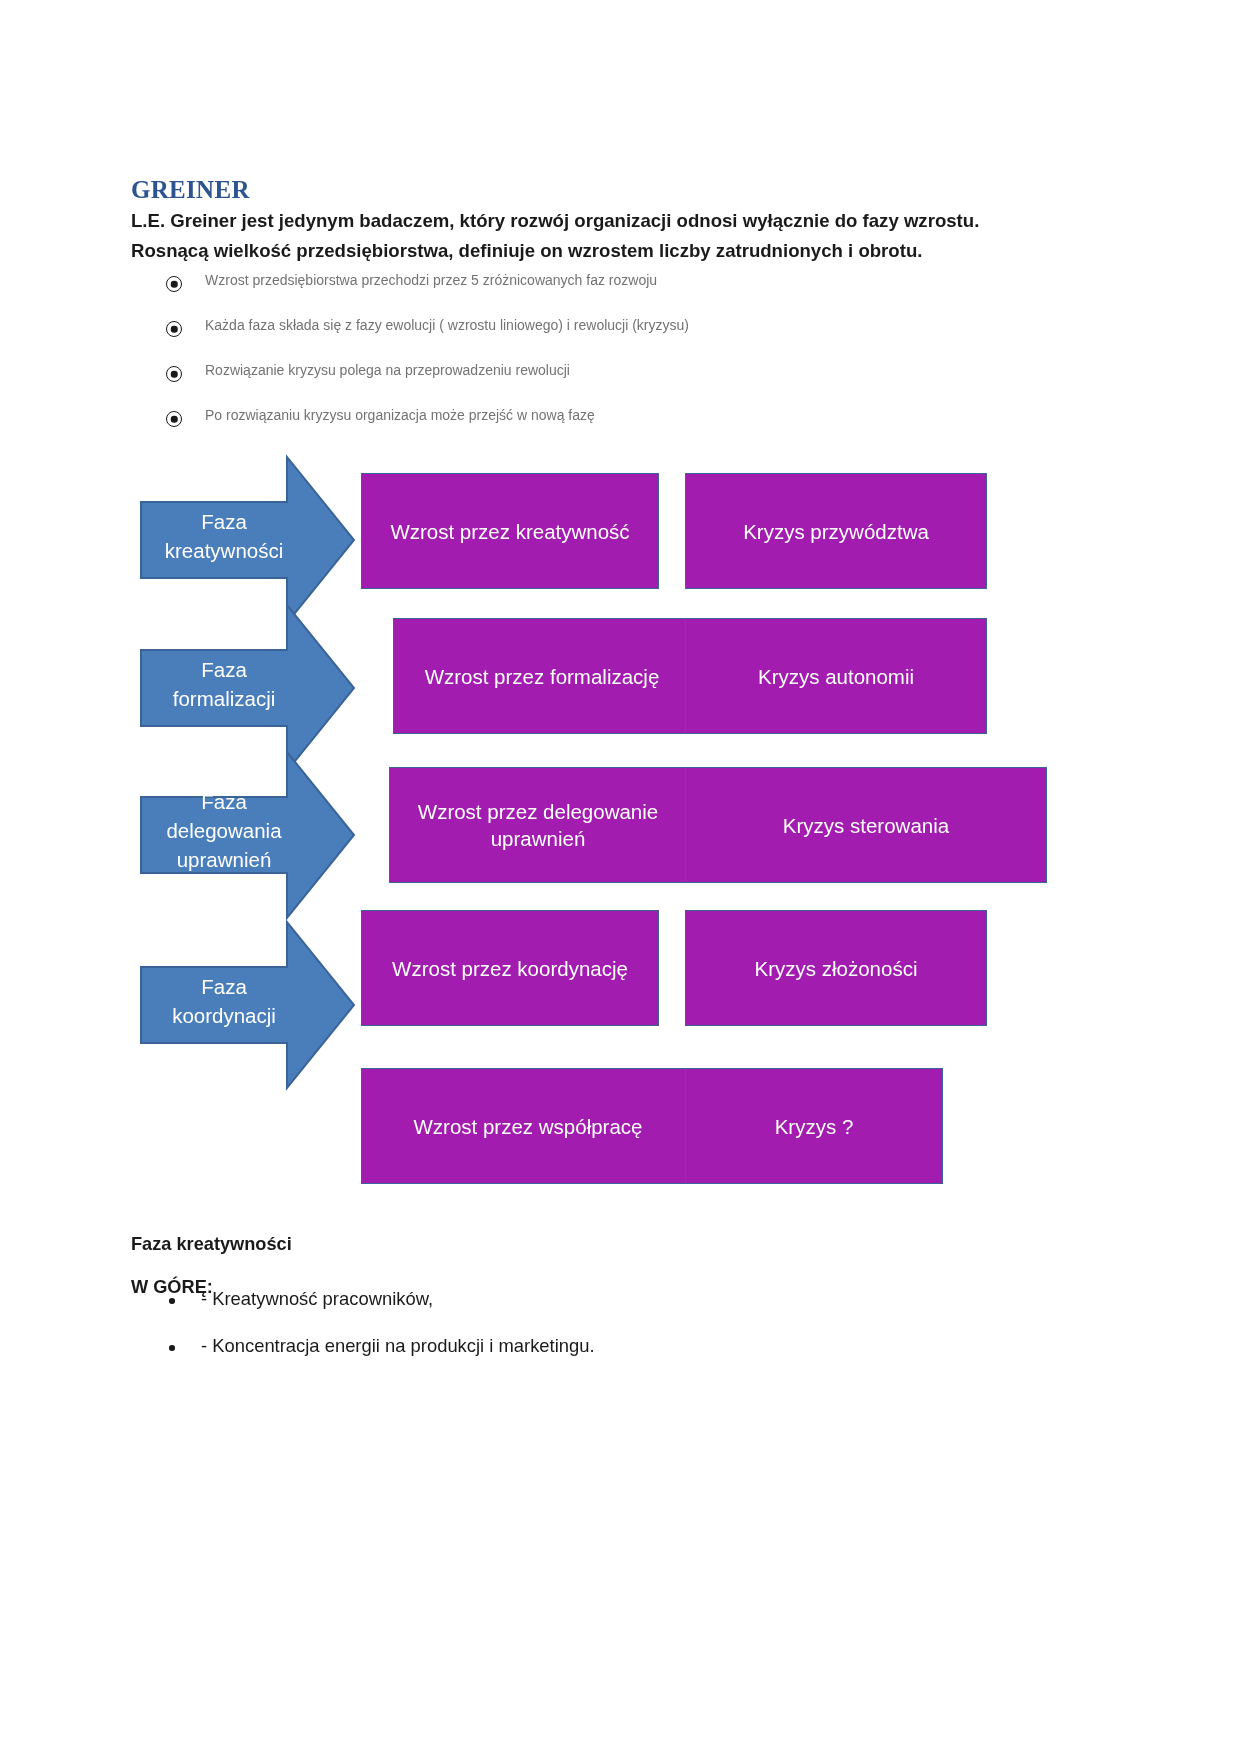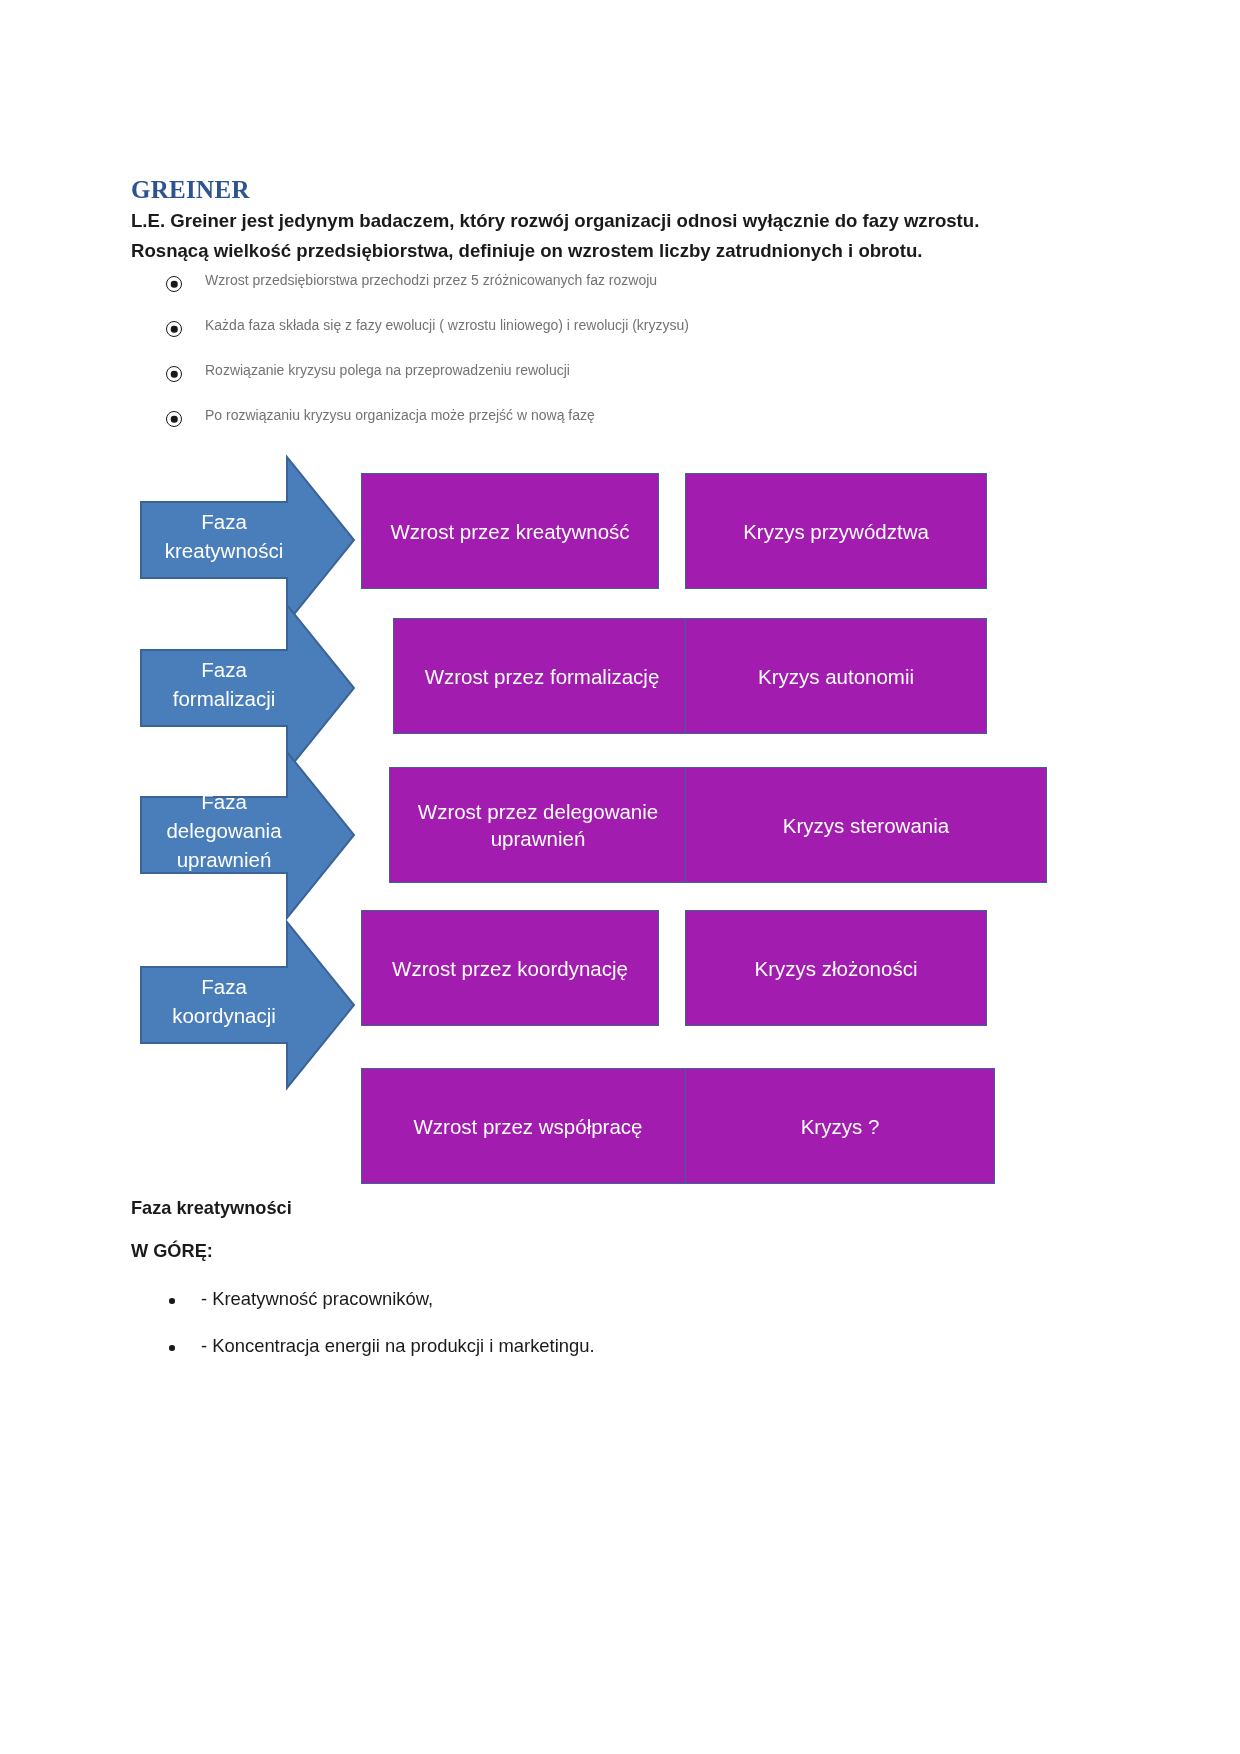--- a/index.html
+++ b/index.html
@@ -136,20 +136,21 @@
   }
 
   
   .sub-head {
     position: absolute;
     left: 131px;
     font-weight: bold;
     font-size: 18.2px;
     color: #1a1a1a;
     white-space: nowrap;
+    margin-top: 36px;
   }
   .dot-list {
     position: absolute;
     left: 131px;
     width: 800px;
   }
   .dot-row {
     position: relative;
     height: 47px;
     font-size: 18.4px;
@@ -250,21 +251,21 @@
       <div class="dbox" style="left:361px; top:327px; width:298px; height:116px;margin-left:28px;">Wzrost przez  delegowanie uprawnień</div>
       <div class="dbox" style="left:361px; top:470px; width:298px; height:116px;">Wzrost przez koordynację</div>
       <div class="dbox" style="left:361px; top:628px; width:334px; height:116px;">Wzrost przez współpracę</div>
     </div>
 
     <div class="boxes-col">
       <div class="dbox" style="left:685px; top:33px;  width:302px; height:116px;">Kryzys przywództwa</div>
       <div class="dbox" style="left:685px; top:178px; width:302px; height:116px;">Kryzys autonomii</div>
       <div class="dbox" style="left:685px; top:327px; width:362px; height:116px;">Kryzys sterowania</div>
       <div class="dbox" style="left:685px; top:470px; width:302px; height:116px;">Kryzys złożoności</div>
-      <div class="dbox" style="left:685px; top:628px; width:310px; height:116px;">Kryzys ?</div>
+      <div class="dbox" style="left:685px; top:628px; width:258px; height:116px;">Kryzys ?</div>
     </div>
 
   </div>
 
   <div class="sub-head" style="top:1198px;">Faza kreatywności</div>
   <div class="sub-head" style="top:1241px;">W GÓRĘ:</div>
 
   <div class="dot-list" style="top:1288px;">
     <div class="dot-row">
       <span class="dot-mark"></span>

